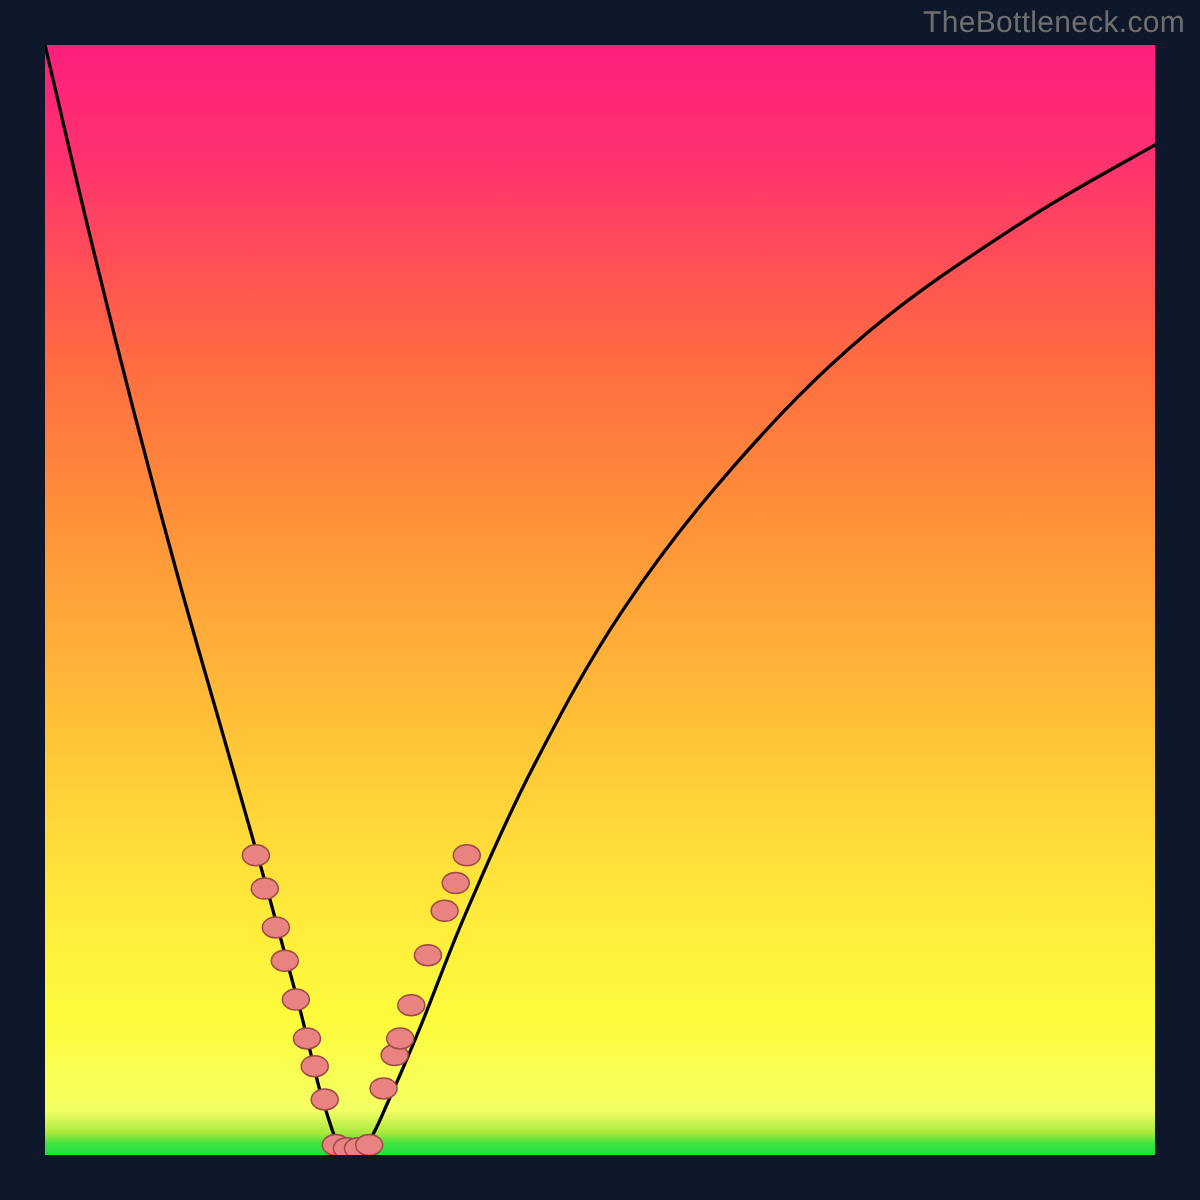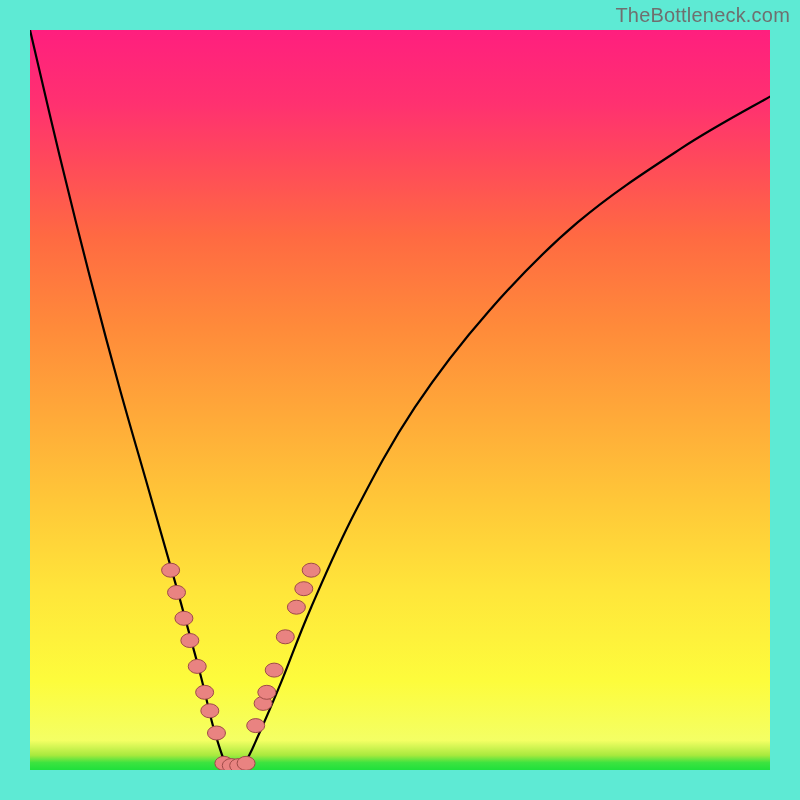--- a/index.html
+++ b/index.html
@@ -7,21 +7,21 @@
     padding: 0;
     width: 800px;
     height: 800px;
     overflow: hidden;
     background: #000;
     font-family: Arial, Helvetica, sans-serif;
   }
   .frame {
     position: absolute;
     inset: 0;
-    background: #5eead4;
+    background: #0f172a;
   }
   .plot {
     position: absolute;
     left: 30px;
     top: 30px;
     width: 740px;
     height: 740px;
     
     background: linear-gradient(
       to top,

